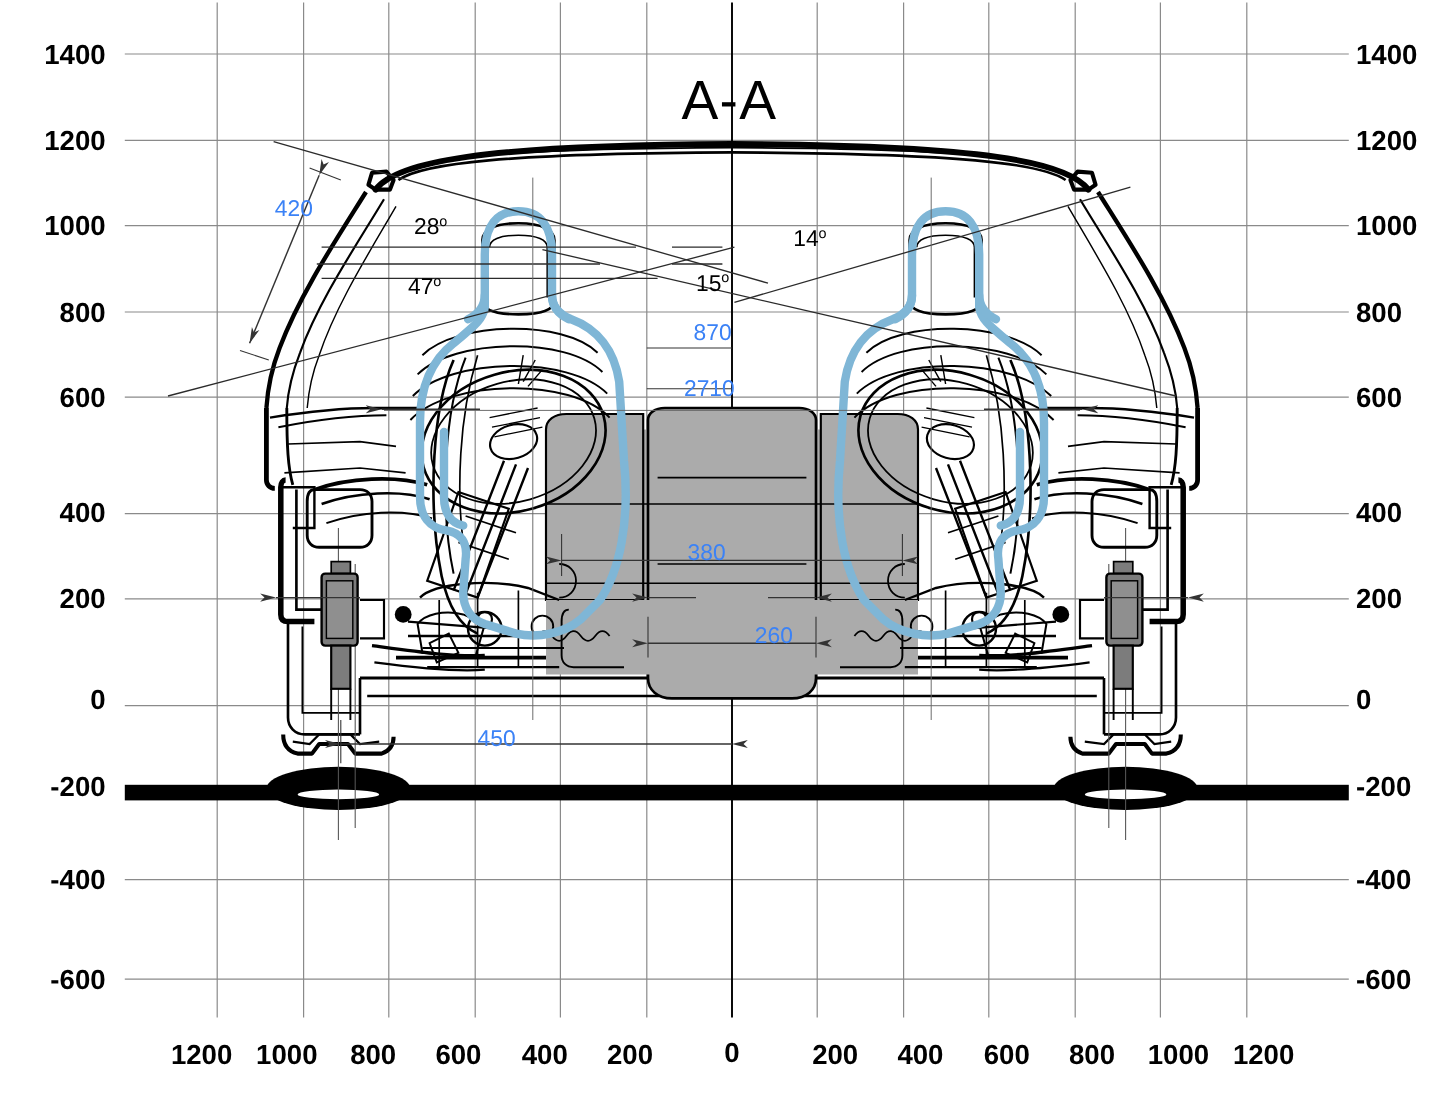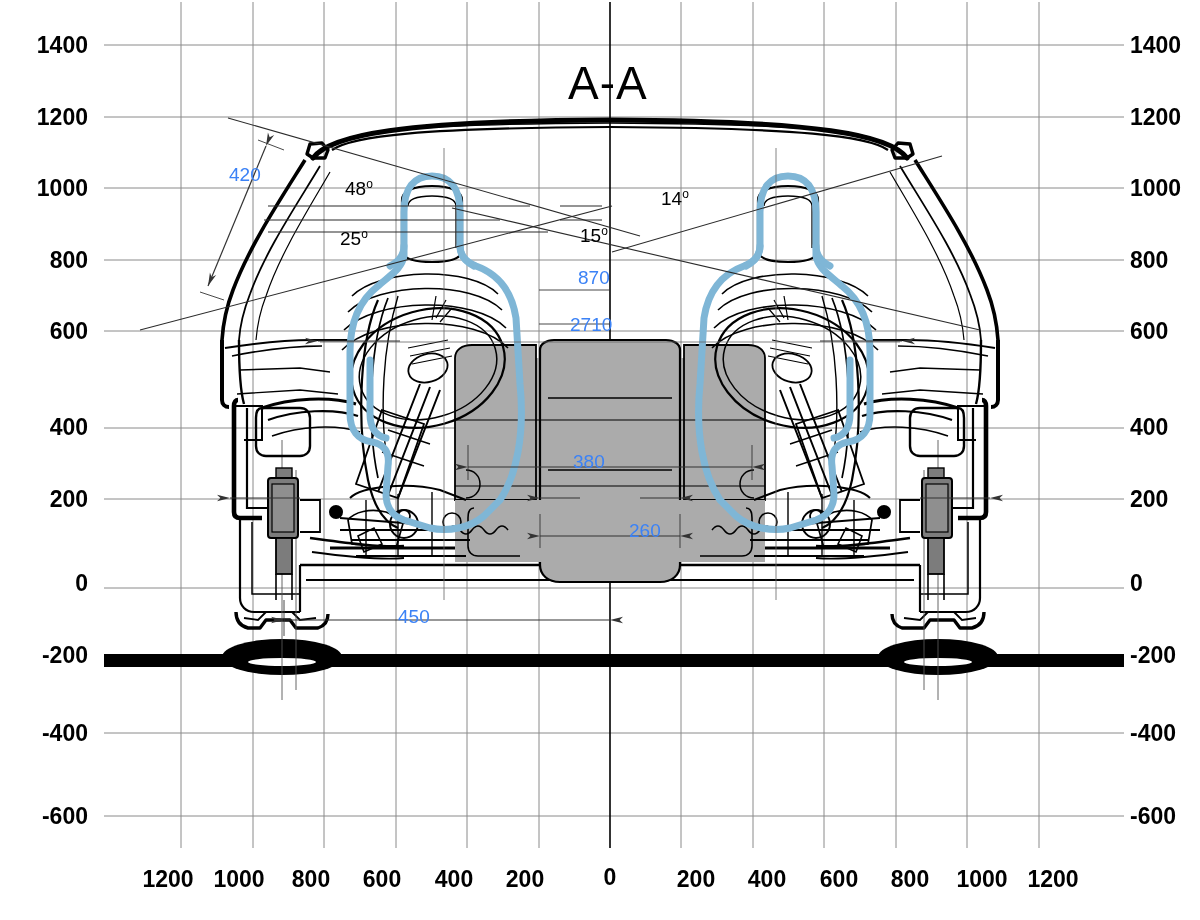--- a/index.html
+++ b/index.html
@@ -447,19 +447,19 @@
     </div>
   <div id="dim-labels">
       <div class="dim-label" style="left: 229px; top: 165px;">420</div>
       <div class="dim-label" style="left: 578px; top: 268px;">870</div>
       <div class="dim-label" style="left: 570px; top: 315px;">2710</div>
       <div class="dim-label" style="left: 573px; top: 452px;">380</div>
       <div class="dim-label" style="left: 629px; top: 521px;">260</div>
       <div class="dim-label" style="left: 398px; top: 607px;">450</div>
     </div>
   <div id="ang-labels">
-      <div class="ang-label" style="left: 345px; top: 178px;"><span>48</span><sup>o</sup></div>
-      <div class="ang-label" style="left: 340px; top: 228px;"><span>25</span><sup>o</sup></div>
+      <div class="ang-label" style="left: 345px; top: 178px;"><span>28</span><sup>o</sup></div>
+      <div class="ang-label" style="left: 340px; top: 228px;"><span>47</span><sup>o</sup></div>
       <div class="ang-label" style="left: 661px; top: 188px;"><span>14</span><sup>o</sup></div>
       <div class="ang-label" style="left: 580px; top: 225px;"><span>15</span><sup>o</sup></div>
     </div>
 
 </div>
 
 </body></html>

